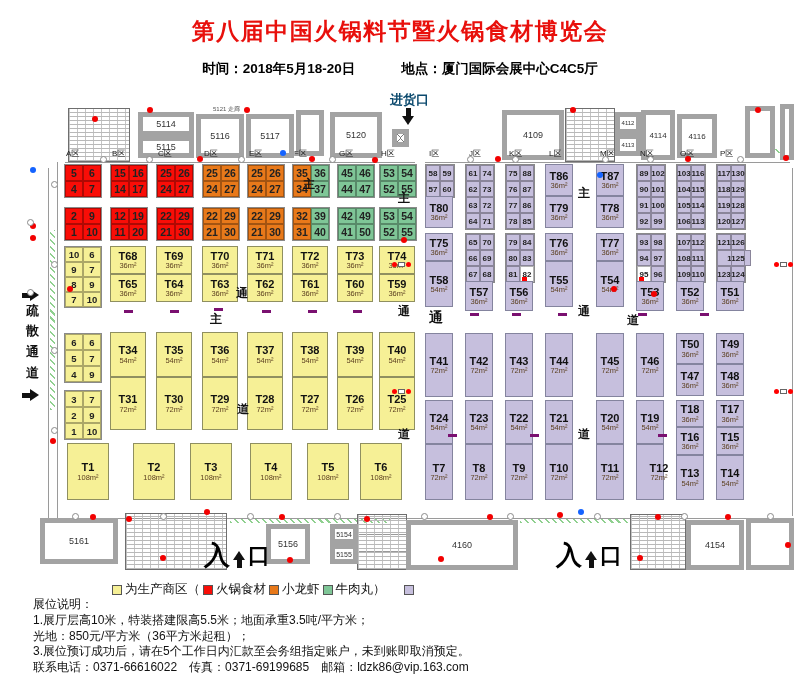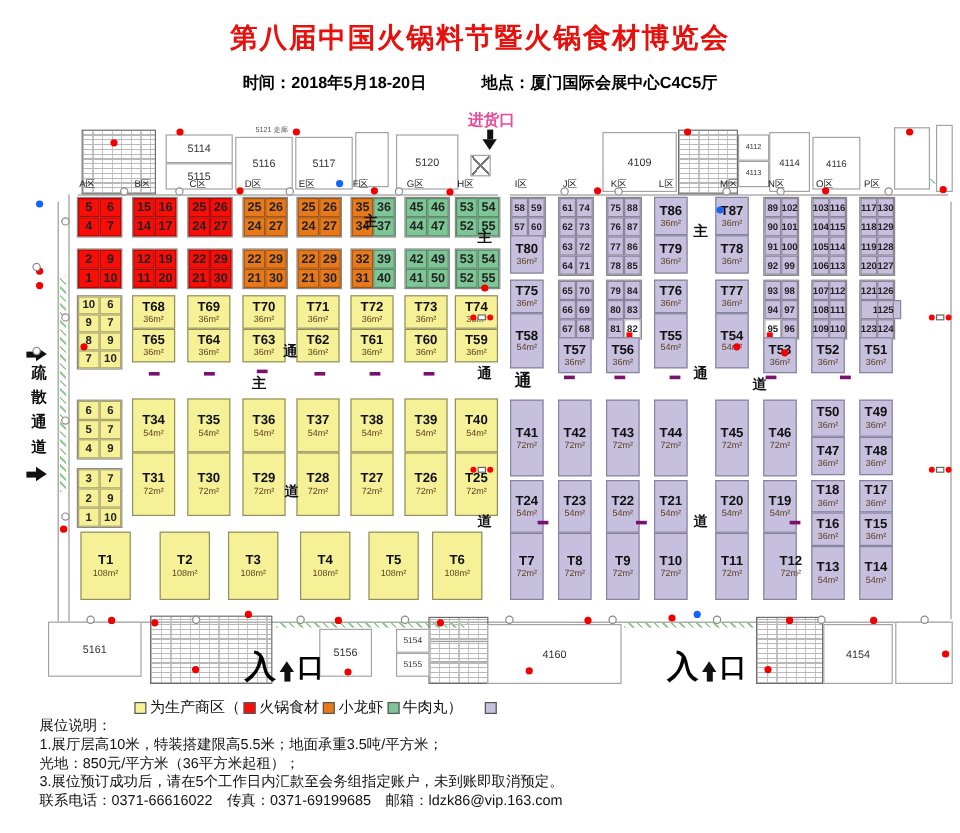--- a/index.html
+++ b/index.html
@@ -19,21 +19,21 @@
   .c-p{background:#c6bfdd;}
   .c-y{background:#f6f096;}
   .cell.hl{background:#ffffff;}
   .mark{position:absolute;left:1px;bottom:-1px;width:5px;height:5px;background:#f00;}
   .booth{position:absolute;box-sizing:border-box;display:flex;flex-direction:column;
          align-items:center;justify-content:center;}
   .booth.c-y{border:1px solid #8f8f60;}
   .booth.c-p{border:1px solid #84849e;}
   .booth .bt{font-weight:bold;font-size:11px;color:#111;line-height:1.15;}
   .booth .ba{font-size:7.5px;color:#5d4122;line-height:1.1;}
-  .room{position:absolute;box-sizing:border-box;border:1px solid #a3a3a3;background:#fff;
+  .room{position:absolute;box-sizing:border-box;border:5px solid #a3a3a3;background:#fff;
         display:flex;align-items:center;justify-content:center;color:#333;}
   .elev{background:linear-gradient(to top right,transparent 46%,#777 46% 54%,transparent 54%),
         linear-gradient(to bottom right,transparent 46%,#777 46% 54%,transparent 54%);}
   .hatch{position:absolute;box-sizing:border-box;border:1px solid #6e6e6e;background:
      repeating-linear-gradient(0deg,#b9b9b9 0 1px,transparent 1px 4px),
      repeating-linear-gradient(90deg,#c4c4c4 0 1px,transparent 1px 8px);}
   .zig{position:absolute;background:repeating-linear-gradient(45deg,#8fd08f 0 1.5px,transparent 1.5px 5px);}
   .wall{position:absolute;background:#9a9a9a;}
   .cc{position:absolute;font-weight:bold;color:#111;line-height:1;}
   .zl{position:absolute;font-size:8px;color:#222;line-height:1;}
@@ -49,21 +49,21 @@
   .ah{position:absolute;display:flex;align-items:center;}
   .tri-d{width:0;height:0;border-top:9px solid #111;border-left:6px solid transparent;border-right:6px solid transparent;}
   .tri-u{width:0;height:0;border-bottom:9px solid #111;border-left:6px solid transparent;border-right:6px solid transparent;}
   .tri-r{width:0;height:0;border-left:9px solid #111;border-top:6px solid transparent;border-bottom:6px solid transparent;}
   .stem-v{width:5px;height:8px;background:#111;}
   .stem-h{width:8px;height:5px;background:#111;}
   .ent{position:absolute;display:flex;align-items:flex-end;font-weight:bold;color:#000;}
   .ent .e1{font-size:26px;line-height:1;}
   .ent .e2{font-size:22px;line-height:1;margin-bottom:1px;}
   .ent .mid{display:flex;flex-direction:column;align-items:center;width:16px;margin:0 1px;}
-  .load{position:absolute;font-weight:bold;font-size:13px;color:#ec4899;line-height:1;}
+  .load{position:absolute;font-weight:bold;font-size:13px;color:#0c4a6e;line-height:1;}
   .legend{position:absolute;left:112px;top:581px;display:flex;align-items:center;gap:3px;
           font-size:12.5px;color:#111;white-space:nowrap;}
   .legend .sw{width:10px;height:10px;border:1px solid #555;box-sizing:border-box;flex:none;}
   .legend .gap{width:12px;}
   .notes{position:absolute;left:33px;top:597px;font-size:12px;line-height:15.8px;color:#111;}
 </style>
 </head>
 <body>
 
 <div class="title">第八届中国火锅料节暨火锅食材博览会</div>

